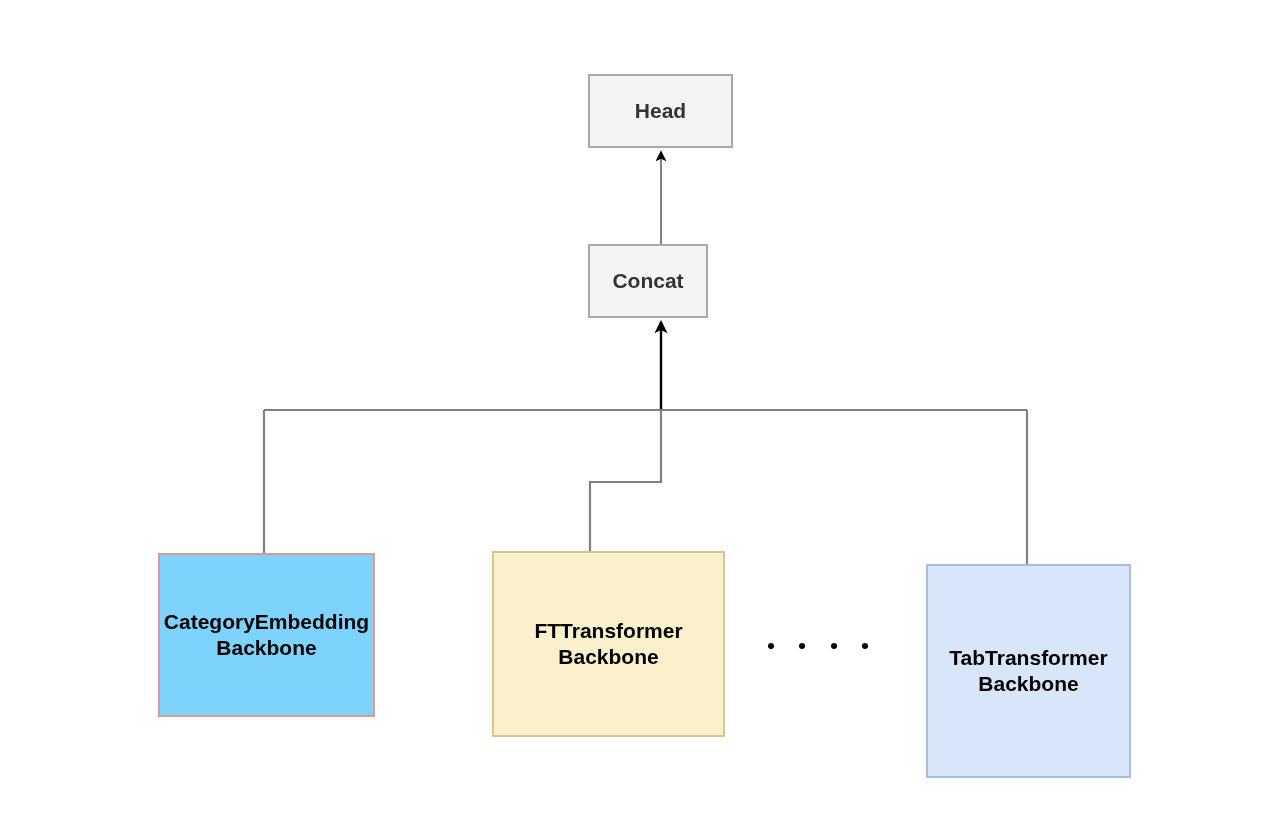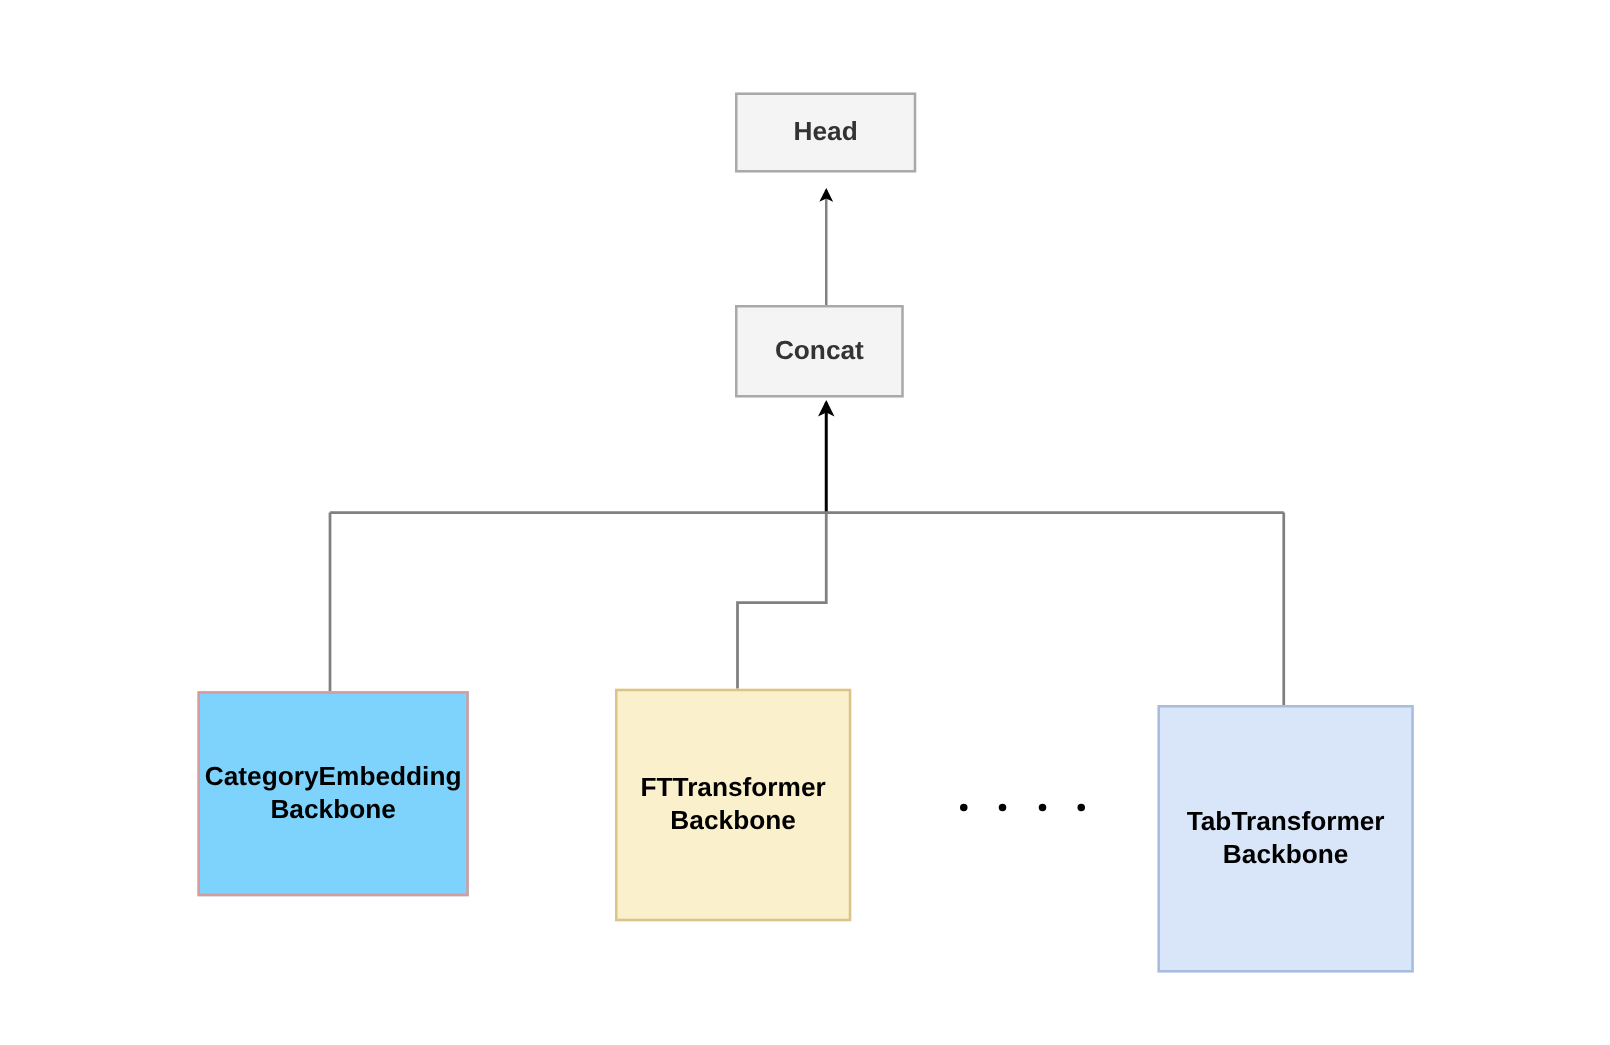--- a/index.html
+++ b/index.html
@@ -44,28 +44,28 @@
   }
   .node-backbone {
     font-size: 21px;
     color: #000000;
     padding: 0 6px;
   }
   .node-label {
     display: block;
     white-space: pre-line;
   }
-  #head-node   { left: 588px; top: 74px;  width: 145px; height: 64px; }
-  #concat-node { left: 588px; top: 244px; width: 135px; height: 74px; }
+  #head-node   { left: 588px; top: 74px;  width: 145px; height: 74px; }
+  #concat-node { left: 588px; top: 244px; width: 120px; height: 74px; }
   #cat-emb-node {
     left: 158px; top: 553px; width: 217px; height: 164px;
     background: #7dd3fc; border: 2px solid #d79b9b;
   }
   #ft-node {
-    left: 492px; top: 551px; width: 189px; height: 186px;
+    left: 492px; top: 551px; width: 233px; height: 186px;
     background: #fbf0cc; border: 2px solid #dbc48a;
   }
   #tab-node {
     left: 926px; top: 564px; width: 205px; height: 214px;
     background: #d9e5f8; border: 2px solid #a7bcdf;
   }
   #ellipsis {
     position: absolute;
     left: 768px; top: 638px;
     width: 100px; height: 16px;

